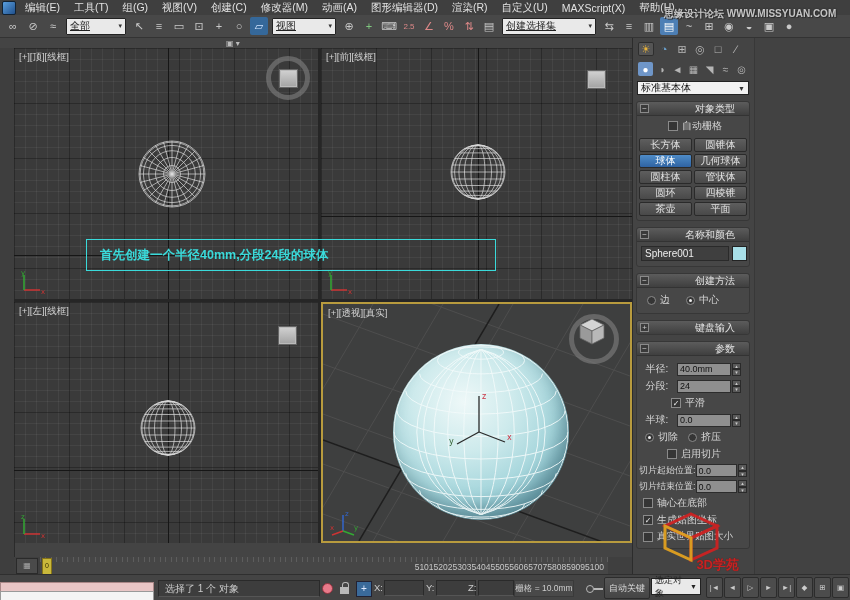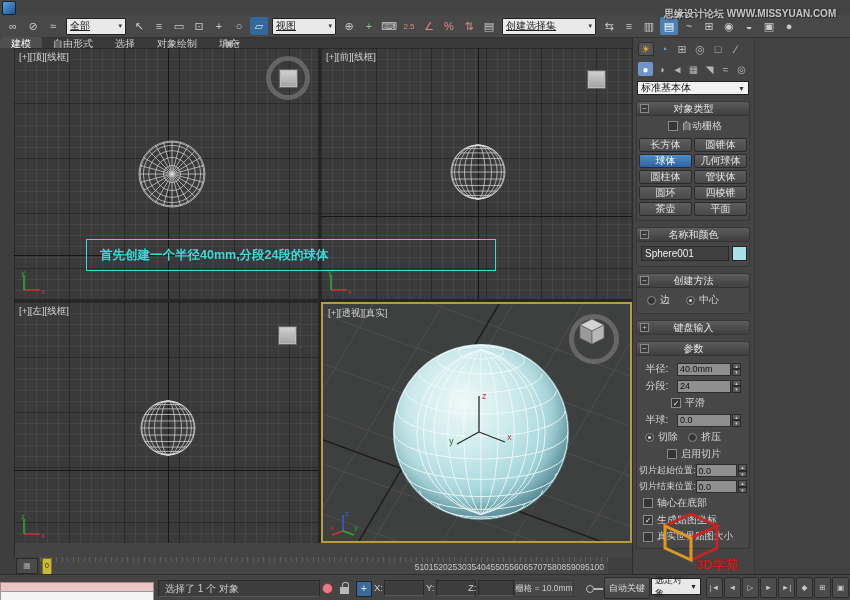--- a/index.html
+++ b/index.html
@@ -77,21 +77,21 @@
          color:#b5b5b5;border-radius:2px;}
   .pstab.active{background:#6f96c8;color:#fff;}
   #pcat{margin:5px 0 0 4px;width:112px;height:14px;background:#f2f2f2;color:#111;border:1px solid #222;
         display:flex;align-items:center;justify-content:space-between;padding:0 3px;font-size:10px;box-sizing:border-box;}
   #pcat .ar{font-size:7px;color:#333;}
   .roll{width:114px;margin:6px 0 0 3px;border:1px solid #373737;border-radius:3px;background:#474747;box-sizing:border-box;}
   .rhead{height:13px;background:linear-gradient(#5c5c5c,#3f3f3f);display:flex;align-items:center;
          font-size:10px;color:#e3e3e3;border-bottom:1px solid #333;border-radius:3px 3px 0 0;}
   .pm{width:9px;height:9px;margin:0 3px;border:1px solid #8a8a8a;background:#3a3a3a;font-size:8px;
       line-height:7px;text-align:center;color:#ccc;box-sizing:border-box;}
-  .rtitle{flex:1;text-align:center;padding-right:14px;}
+  .rtitle{flex:1;text-align:right;padding-right:14px;}
   .prow{display:flex;align-items:center;margin:3px 2px;font-size:10px;color:#d6d6d6;}
   .chk{width:10px;height:10px;background:#353535;border:1px solid #8a8a8a;margin:0 4px;font-size:8px;
        line-height:9px;text-align:center;color:#eee;box-sizing:border-box;flex:none;}
   .rad{width:9px;height:9px;border-radius:50%;background:#353535;border:1px solid #8a8a8a;margin:0 4px;
        box-sizing:border-box;position:relative;flex:none;}
   .rad.sel::after{content:"";position:absolute;left:2px;top:2px;width:3px;height:3px;border-radius:50%;background:#eee;}
   #objgrid{display:grid;grid-template-columns:53px 53px;gap:2px;justify-content:center;padding:2px 0 4px 0;}
   .objbtn{height:12px;background:linear-gradient(#5e5e5e,#494949);border:1px solid #2a2a2a;border-radius:2px;
           font-size:10px;color:#e2e2e2;display:flex;align-items:center;justify-content:center;}
   .objbtn.active{background:linear-gradient(#4e8cc8,#2f63a2);color:#fff;}
@@ -147,20 +147,35 @@
   #playback{position:absolute;left:706px;top:2px;display:flex;gap:1px;}
   .pbtn{width:15px;height:19px;background:#4c4c4c;border:1px solid #2c2c2c;border-radius:2px;color:#ccc;
         font-size:7.5px;display:flex;align-items:center;justify-content:center;}
   svg text{font-family:"DejaVu Sans",sans-serif;}
 </style>
 </head>
 <body>
 
 <div id="root">
 
+  <div id="menubar">
+
+  <span class="mitem">编辑(E)</span>
+      <span class="mitem">工具(T)</span>
+      <span class="mitem">组(G)</span>
+      <span class="mitem">视图(V)</span>
+      <span class="mitem">创建(C)</span>
+      <span class="mitem">修改器(M)</span>
+      <span class="mitem">动画(A)</span>
+      <span class="mitem">图形编辑器(D)</span>
+      <span class="mitem">渲染(R)</span>
+      <span class="mitem">自定义(U)</span>
+      <span class="mitem">MAXScript(X)</span>
+      <span class="mitem">帮助(H)</span>
+    </div>
   <div id="appicon"></div>
 
   <div id="toolbar">
 
   <span class="titem">
         <span class="tg">∞</span>
       </span>
       <span class="titem">
         <span class="tg">⊘</span>
       </span>
@@ -249,28 +264,20 @@
         <span class="tg">◒</span>
       </span>
       <span class="titem">
         <span class="tg">▣</span>
       </span>
       <span class="titem">
         <span class="tg">●</span>
       </span>
     </div>
 
-  <div id="ribbon">
-
-  <span class="rtab active">建模</span>
-      <span class="rtab">自由形式</span>
-      <span class="rtab">选择</span>
-      <span class="rtab">对象绘制</span>
-      <span class="rtab">填充</span>
-    </div>
   <span id="ribbon-more" style="position:absolute;left:218px;top:39px;">▣ ▾</span>
 
   <div id="wm-top">
     <span>思缘设计论坛</span> <span>WWW.MISSYUAN.COM</span>
   </div>
 
   <div id="leftdock"></div>
   <div id="vparea"></div>
 
   <div id="vp-top" class="vp grid">

